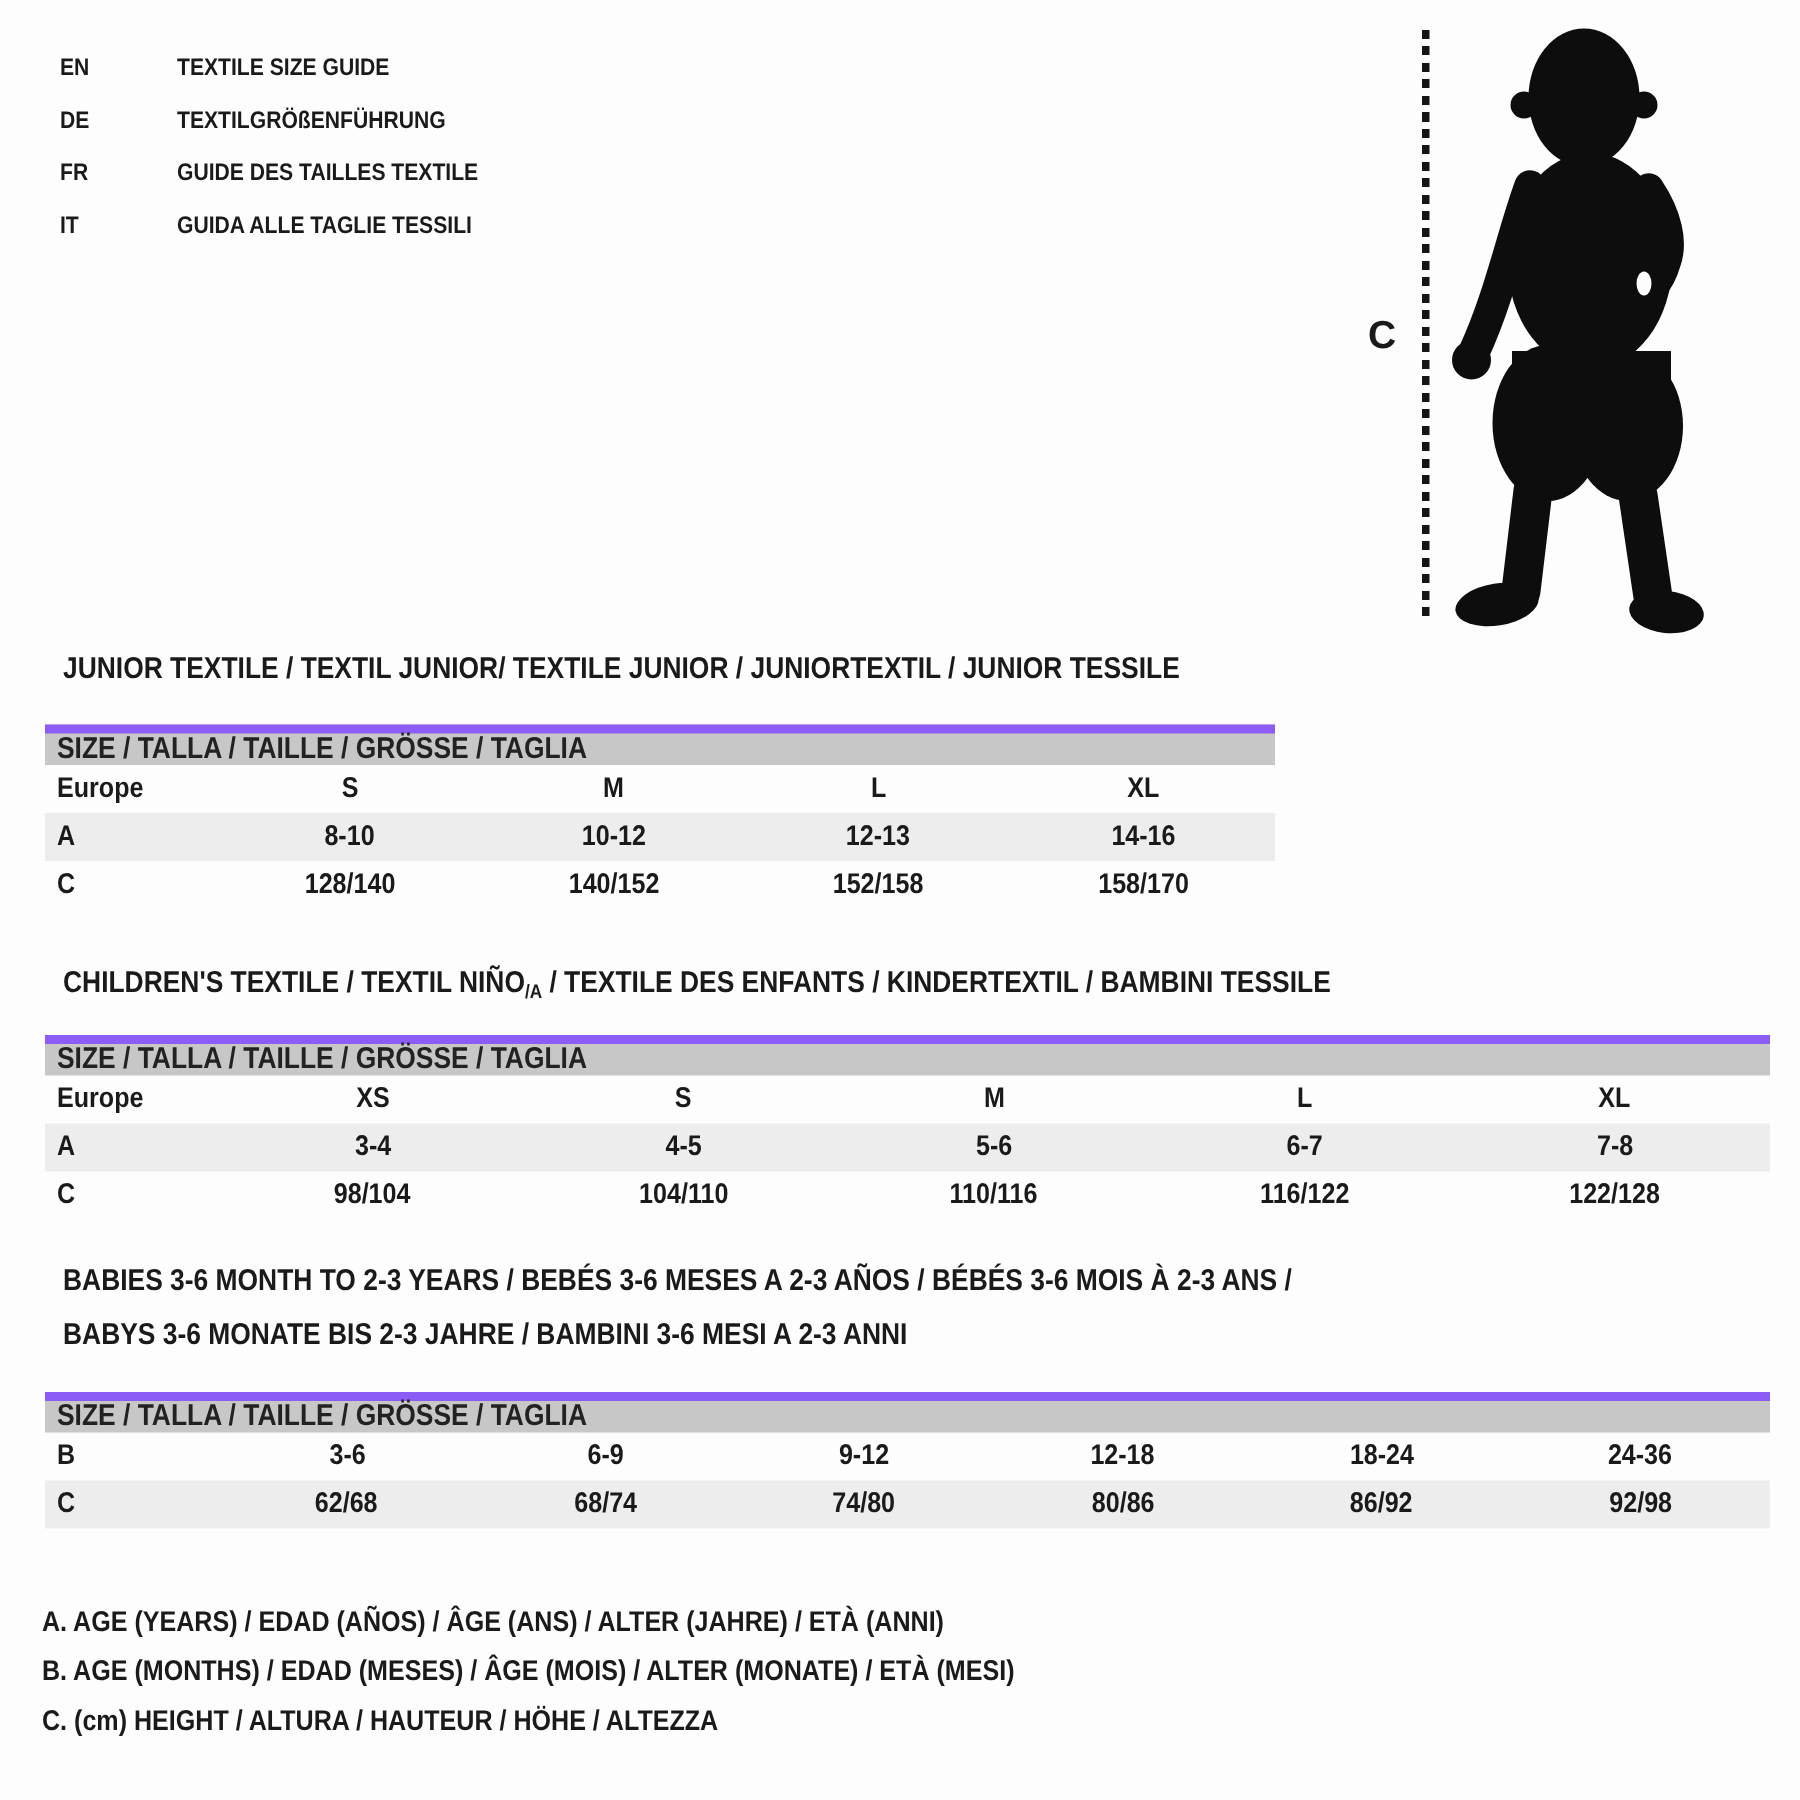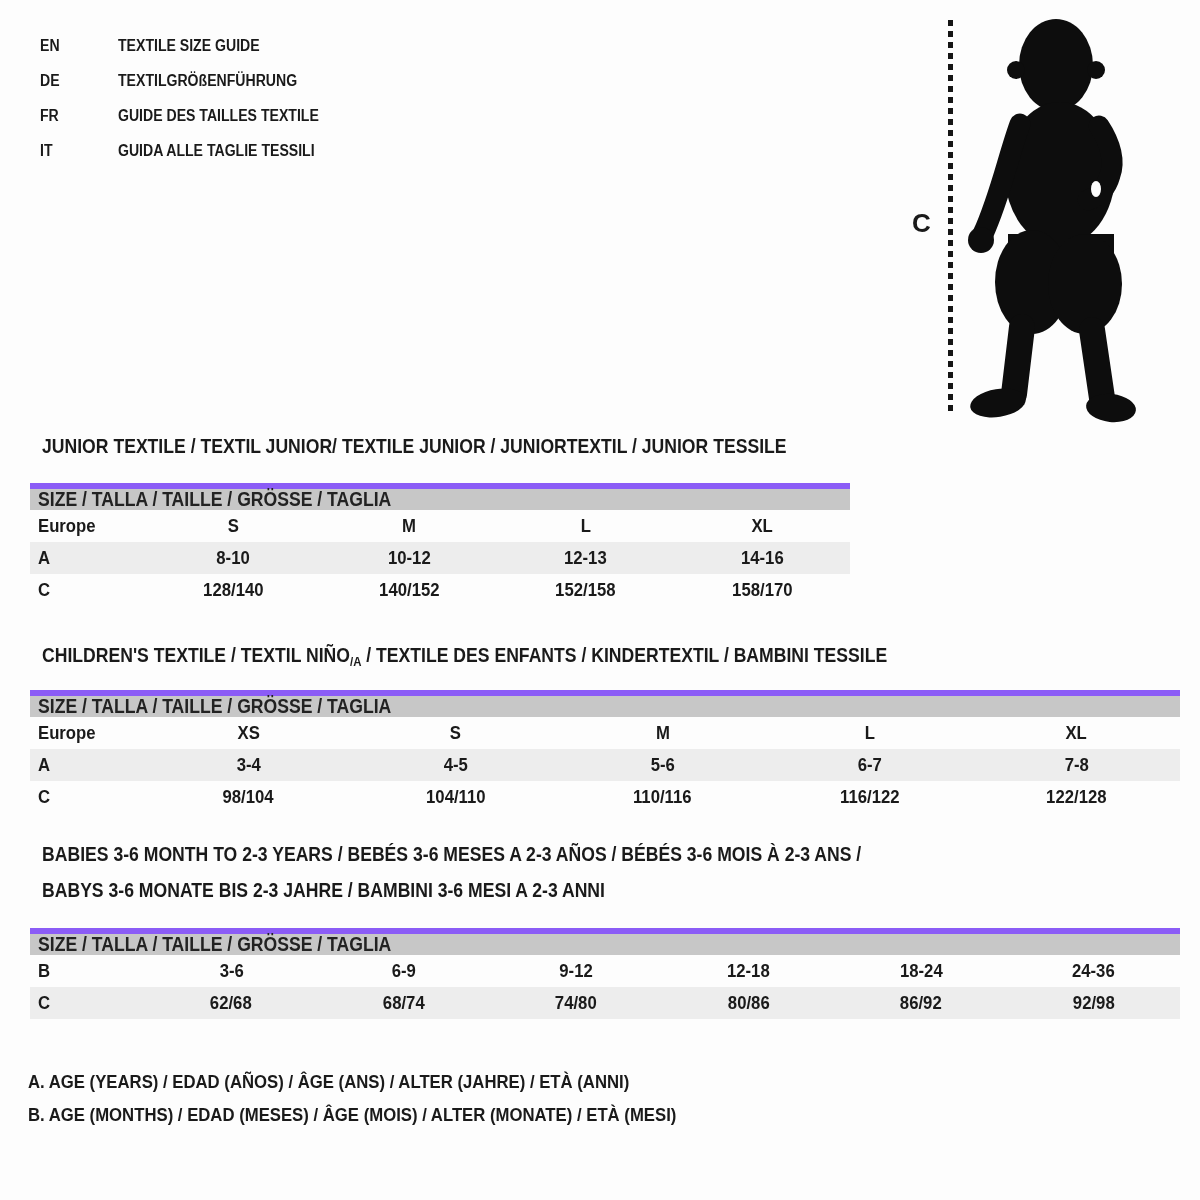--- a/index.html
+++ b/index.html
@@ -191,13 +191,14 @@
     <div class="dcell"><span class="cxc">74/80</span></div>
     <div class="dcell"><span class="cxc">80/86</span></div>
     <div class="dcell"><span class="cxc">86/92</span></div>
     <div class="dcell"><span class="cxc">92/98</span></div>
   </div>
 </div>
 
 <div class="abs" style="left:28px;top:1065px;">
   <div class="footnote"><span class="cx">A. AGE (YEARS) / EDAD (AÑOS) / ÂGE (ANS) / ALTER (JAHRE) / ETÀ (ANNI)</span></div>
   <div class="footnote"><span class="cx">B. AGE (MONTHS) / EDAD (MESES) / ÂGE (MOIS) / ALTER (MONATE) / ETÀ (MESI)</span></div>
+  <div class="footnote"><span class="cx">C. (cm) HEIGHT / ALTURA / HAUTEUR / HÖHE / ALTEZZA</span></div>
 </div>
 
 </body></html>

